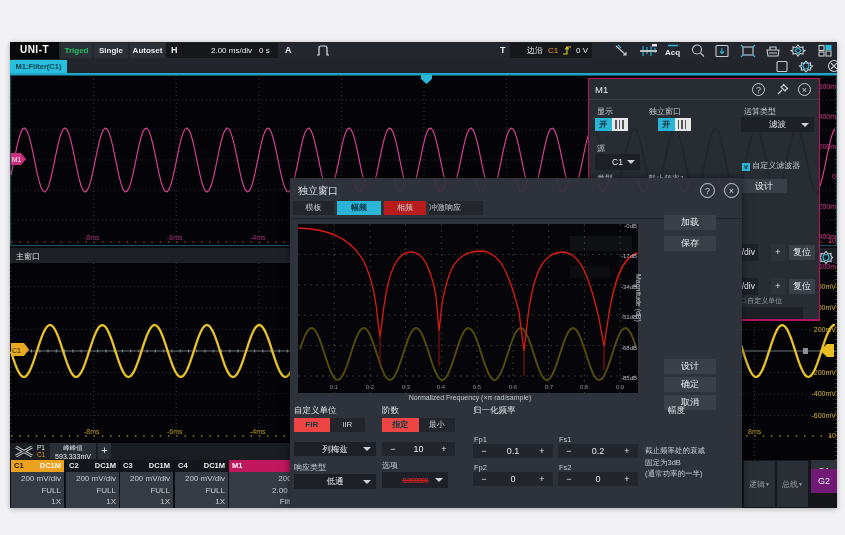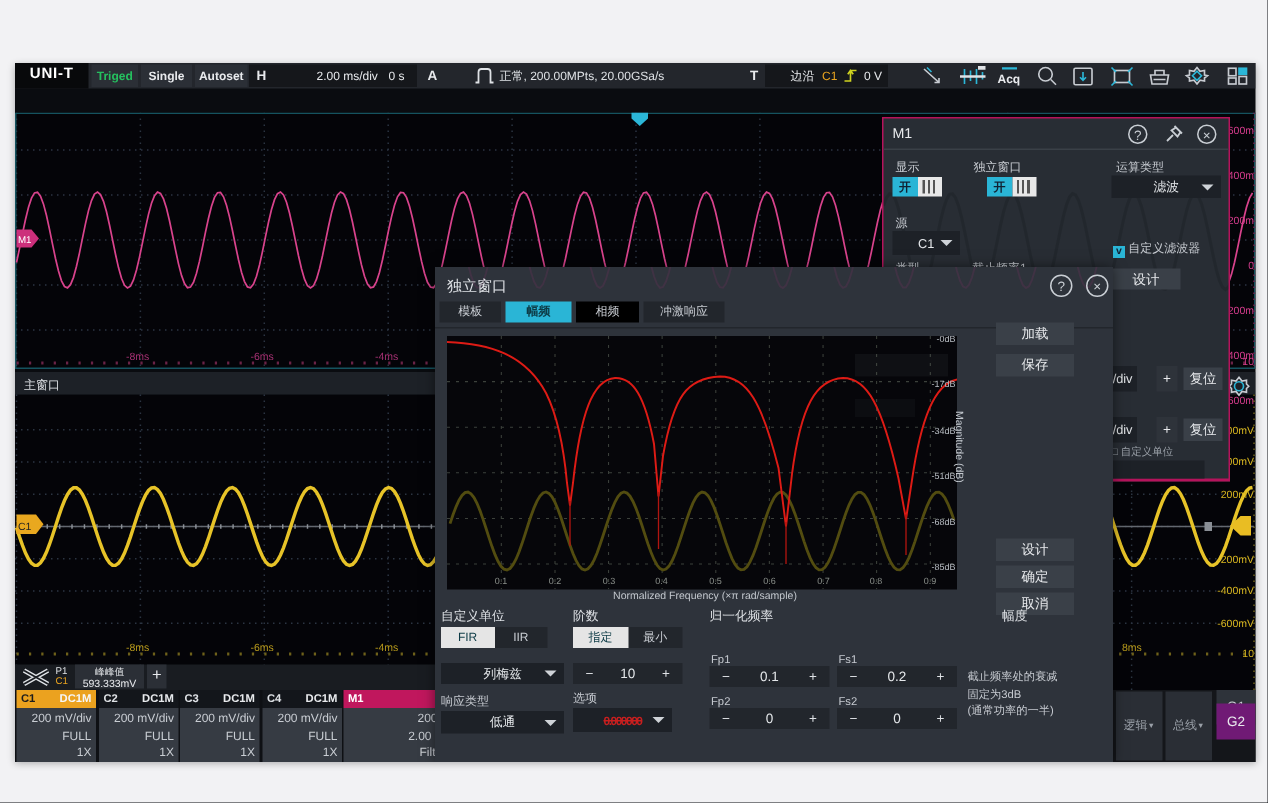--- a/index.html
+++ b/index.html
@@ -14,21 +14,21 @@
 .chb{height:36px;background:#363b43;color:#c9cdd3;font-size:8px;text-align:right;padding:1px 3px 0 0;line-height:11.5px}
 .m1p{position:absolute;left:578px;top:36px;width:232px;height:243px;background:#282d34;border:1px solid #b5135b;border-bottom:2px solid #b5135b;overflow:hidden}
 .dlg{position:absolute;left:280px;top:136px;width:452px;height:330px;background:#2e333b;overflow:hidden;box-shadow:0 0 8px rgba(0,0,0,.5)}
 .lbl{position:absolute;color:#c6cad0;font-size:8px;white-space:nowrap}
 .wlbl{position:absolute;color:#dfe2e6;font-size:8.5px;white-space:nowrap}
 .dd{position:absolute;background:#1d2127;color:#e4e7ea;font-size:8.5px;text-align:center}
 .dda{position:absolute;right:5px;top:50%;margin-top:-2px;width:0;height:0;border-left:4px solid transparent;border-right:4px solid transparent;border-top:4px solid #cfd3d8}
 .btn{position:absolute;background:#3a4048;color:#e8eaed;font-size:9px;text-align:center}
 .seg{position:absolute;display:flex;background:#22262c}
 .seg div{flex:1;font-size:8px;color:#c9cdd3;text-align:center}
-.seg .on{background:#e5e5e5;color:#0d3b46;font-weight:normal}
+.seg .on{background:#ef4444;color:#0d3b46;font-weight:bold}
 .stp{position:absolute;background:#22262c;color:#e4e7ea;font-size:9px}
 .stp b{position:absolute;top:0;width:22px;text-align:center;font-weight:normal;color:#dfe2e6}
 .stp i{position:absolute;left:0;right:0;text-align:center;font-style:normal}
 .cir{position:absolute;width:13px;height:13px;border:1px solid #c9ced4;border-radius:50%;color:#c9ced4;font-size:9px;text-align:center;line-height:13px}
 .tog{position:absolute;width:33px;height:13px;display:flex}
 .tog u{flex:1;background:#2ab5d6;color:#123;font-size:8px;font-weight:bold;text-decoration:none;text-align:center;line-height:13px}
 .tog s{flex:1;background:#e8e8e8;text-decoration:none;position:relative}
 .tog s:before{content:"";position:absolute;left:3px;top:2px;width:10px;height:9px;background:repeating-linear-gradient(90deg,#555 0 1.5px,transparent 1.5px 3.5px)}
 </style></head><body>
 <div class="ui">
@@ -39,21 +39,20 @@
 <div class="tbtn" style="left:120px;width:35px">Autoset</div>
 <div class="abs" style="left:156px;top:1px;width:112px;height:15px;background:#15171b;color:#e8eaed;font-size:8px;line-height:15px">
  <b style="position:absolute;left:5px;font-size:9px">H</b>
         <span style="position:absolute;left:45px">2.00 ms/div</span>
         <span style="position:absolute;left:93px">0 s</span>
       </div>
 <b style="position:absolute;left:275px;top:0;color:#e8eaed;font-size:9px;line-height:17px">A</b>
 <svg class="abs" style="left:306px;top:3px" width="14" height="11" viewBox="0 0 14 11">
         <path d="M1 10 L3 10 L3 3 Q3 1 5 1 L9 1 Q11 1 11 3 L11 10 L13 10" stroke="#dfe2e6" fill="none" stroke-width="1.2"></path>
       </svg>
-<span class="abs" style="left:323px;top:0;color:#dfe2e6;font-size:8px;line-height:17px">正常, 200.00MPts, 20.00GSa/s</span>
 <b style="position:absolute;left:490px;top:0;color:#e8eaed;font-size:9px;line-height:17px">T</b>
 <div class="abs" style="left:500px;top:1px;width:82px;height:15px;background:#15171b;color:#e8eaed;font-size:8px;line-height:15px">
  <span style="position:absolute;left:17px">边沿</span>
         <span style="position:absolute;left:38px;color:#e9a31f">C1</span>
  <svg style="position:absolute;left:52px;top:2px" width="10" height="11" viewBox="0 0 10 11">
           <path d="M1 9 L5 9 L5 2 L9 2 M3.2 4.5 L5 2 L6.8 4.5" stroke="#cfd320" fill="none" stroke-width="1.1"></path>
         </svg>
  <span style="position:absolute;left:66px">0 V</span>
       </div>
 <svg class="abs" style="left:600px;top:0" width="227" height="17" viewBox="0 0 227 17">
@@ -71,20 +70,32 @@
           <path d="M112 6 L112 11 M110 9.5 L112 11.5 L114 9.5" stroke="#2bb7d8"></path>
 <rect x="133" y="5" width="10" height="8"></rect>
           <path d="M131 3 L134 6 M145 3 L142 6 M131 15 L134 12 M145 15 L142 12" stroke="#2bb7d8"></path>
 <path d="M157 8 L169 8 L168 14 L158 14 Z M160 8 L160 5 L166 5 L166 8 M159 11 L167 11"></path>
 <path d="M188 5.5 L191 8.5 L188 11.5 L185 8.5 Z" stroke="#2bb7d8"></path>
           <path d="M188 3 L190 5.5 L193 5 L193 8 L195 8.5 L193 10 L193 12 L190 11.5 L188 14 L186 11.5 L183 12 L183 10 L181 8.5 L183 8 L183 5 L186 5.5 Z"></path>
 <rect x="209" y="3.5" width="5" height="5"></rect>
           <rect x="209" y="10" width="5" height="4"></rect>
           <rect x="216" y="3.5" width="5" height="4" fill="#2bb7d8" stroke="#2bb7d8"></rect>
           <rect x="216" y="9" width="5" height="5"></rect>
+</g>
+      </svg>
+</div>
+    <div class="tabrow">
+<div class="abs" style="left:0;top:1px;width:57px;height:13px;background:#29c0de;color:#0a3d49;font-size:7.5px;font-weight:bold;text-align:center;line-height:13px">M1:Filter(C1)</div>
+<svg class="abs" style="left:748px;top:0" width="87" height="14" viewBox="0 0 87 14">
+<g stroke="#c7cbd1" fill="none" stroke-width="1.1">
+<rect x="19" y="2.5" width="10" height="10" rx="1"></rect>
+<circle cx="48" cy="7" r="3" stroke="#2bb7d8"></circle>
+          <path d="M48 2 L50 4.3 L52.6 3.8 L52.6 6.5 L54.5 7 L52.6 8.5 L52.6 11.2 L50 10.7 L48 13 L46 10.7 L43.4 11.2 L43.4 8.5 L41.5 7 L43.4 6.5 L43.4 3.8 L46 4.3 Z"></path>
+<circle cx="76" cy="7" r="5.5"></circle>
+          <path d="M73 4 L79 10 M79 4 L73 10"></path>
 </g>
       </svg>
 </div>
     <svg class="abs" style="left:0;top:33px" width="827" height="385" viewBox="0 0 827 385">
 <rect x="0" y="0" width="827" height="171" fill="#040408"></rect>
 <rect x="0" y="188" width="827" height="197" fill="#040408"></rect>
 <rect x="0" y="173" width="827" height="15" fill="#1d2127"></rect>
 <g stroke="#303a49" stroke-width="1" stroke-dasharray="1,3" opacity="0.9">
         <line x1="1.0" y1="0" x2="1.0" y2="171"></line>
         <line x1="1.0" y1="188" x2="1.0" y2="385"></line>
@@ -511,22 +522,22 @@
     <div class="dlg">
 <svg class="abs" style="left:0;top:0" width="452" height="24" viewBox="0 0 452 24">
         <path d="M0,-26.1 L2,-35.1 L4,-42.5 L6,-47.6 L8,-49.9 L10,-49.1 L12,-45.4 L14,-39.1 L16,-30.8 L18,-21.2 L20,-11.4 L22,-2.1 L24,5.6 L26,11.0 L28,13.8 L30,13.4 L32,10.2 L34,4.2 L36,-3.9 L38,-13.3 L40,-23.2 L42,-32.5 L44,-40.5 L46,-46.4 L48,-49.5 L50,-49.7 L52,-46.8 L54,-41.2 L56,-33.4 L58,-24.2 L60,-14.3 L62,-4.8 L64,3.5 L66,9.7 L68,13.3 L70,13.9 L72,11.4 L74,6.2 L76,-1.3 L78,-10.4 L80,-20.2 L82,-29.8 L84,-38.3 L86,-44.9 L88,-48.9 L90,-50.0 L92,-48.0 L94,-43.2 L96,-36.0 L98,-27.0 L100,-17.3 L102,-7.5 L104,1.2 L106,8.1 L108,12.5 L110,14.0 L112,12.5 L114,8.1 L116,1.2 L118,-7.5 L120,-17.3 L122,-27.0 L124,-36.0 L126,-43.2 L128,-48.0 L130,-50.0 L132,-48.9 L134,-44.9 L136,-38.3 L138,-29.8 L140,-20.2 L142,-10.4 L144,-1.3 L146,6.2 L148,11.4 L150,13.9 L152,13.3 L154,9.7 L156,3.5 L158,-4.8 L160,-14.3 L162,-24.2 L164,-33.4 L166,-41.2 L168,-46.8 L170,-49.7 L172,-49.5 L174,-46.4 L176,-40.5 L178,-32.5 L180,-23.2 L182,-13.3 L184,-3.9 L186,4.2 L188,10.2 L190,13.4 L192,13.8 L194,11.0 L196,5.6 L198,-2.1 L200,-11.4 L202,-21.2 L204,-30.8 L206,-39.1 L208,-45.4 L210,-49.1 L212,-49.9 L214,-47.6 L216,-42.5 L218,-35.1 L220,-26.1 L222,-16.3 L224,-6.6 L226,2.0 L228,8.6 L230,12.8 L232,14.0 L234,12.2 L236,7.5 L238,0.4 L240,-8.5 L242,-18.2 L244,-28.0 L246,-36.8 L248,-43.8 L250,-48.3 L252,-50.0 L254,-48.6 L256,-44.3 L258,-37.6 L260,-28.9 L262,-19.2 L264,-9.4 L266,-0.5 L268,6.9 L270,11.8 L272,13.9 L274,13.0 L276,9.2 L278,2.7 L280,-5.7 L282,-15.3 L284,-25.1 L286,-34.3 L288,-41.9 L290,-47.2 L292,-49.8 L294,-49.4 L296,-45.9 L298,-39.8 L300,-31.7 L302,-22.2 L304,-12.3 L306,-3.0 L308,4.9 L310,10.6 L312,13.6 L314,13.6 L316,10.6 L318,4.9 L320,-3.0 L322,-12.3 L324,-22.2 L326,-31.7 L328,-39.8 L330,-45.9 L332,-49.4 L334,-49.8 L336,-47.2 L338,-41.9 L340,-34.3 L342,-25.1 L344,-15.3 L346,-5.7 L348,2.7 L350,9.2 L352,13.0 L354,13.9 L356,11.8 L358,6.9 L360,-0.5 L362,-9.4 L364,-19.2 L366,-28.9 L368,-37.6 L370,-44.3 L372,-48.6 L374,-50.0 L376,-48.3 L378,-43.8 L380,-36.8 L382,-28.0 L384,-18.2 L386,-8.5 L388,0.4 L390,7.5 L392,12.2 L394,14.0 L396,12.8 L398,8.6 L400,2.0 L402,-6.6 L404,-16.3 L406,-26.1 L408,-35.1 L410,-42.5 L412,-47.6 L414,-49.9 L416,-49.1 L418,-45.4 L420,-39.1 L422,-30.8 L424,-21.2 L426,-11.4 L428,-2.1 L430,5.6 L432,11.0 L434,13.8 L436,13.4 L438,10.2 L440,4.2 L442,-3.9 L444,-13.3 L446,-23.2 L448,-32.5 L450,-40.5 L452,-46.4" fill="none" stroke="rgba(170,50,120,0.15)" stroke-width="1.3"></path>
       </svg>
 <span class="abs" style="left:8px;top:6px;color:#dfe2e6;font-size:10px">独立窗口</span>
 <div class="cir" style="left:410px;top:5px;width:15px;height:15px;line-height:15px">?</div>
 <div class="cir" style="left:434px;top:5px;width:15px;height:15px;line-height:15px">×</div>
 <div class="seg" style="left:3px;top:23px;height:14px;width:0"></div>
 <div class="abs" style="left:3px;top:23px;width:41px;height:14px;background:#22262c;color:#c9cdd3;font-size:8px;text-align:center;line-height:14px">模板</div>
 <div class="abs" style="left:47px;top:23px;width:44px;height:14px;background:#2ab5d6;color:#0d3b46;font-size:8px;font-weight:bold;text-align:center;line-height:14px">幅频</div>
-<div class="abs" style="left:94px;top:23px;width:42px;height:14px;background:#000000;color:#c9cdd3;font-size:8px;text-align:center;line-height:14px">相频</div>
-<div class="abs" style="left:139px;top:23px;width:54px;height:14px;background:#22262c;color:#c9cdd3;font-size:8px;text-align:center;line-height:14px">冲激响应</div>
+<div class="abs" style="left:94px;top:23px;width:42px;height:14px;background:#b91c1c;color:#c9cdd3;font-size:8px;text-align:center;line-height:14px">相频</div>
+<div class="abs" style="left:139px;top:23px;width:54px;height:14px;background:#22262c;color:#c9cdd3;font-size:8px;text-align:left;line-height:14px">冲激响应</div>
 <div class="abs" style="left:0;top:40px;width:452px;height:1px;background:#22262c"></div>
 <div class="abs" style="left:8px;top:46px;width:340px;height:169px;background:#06060a;overflow:hidden"><svg width="340" height="169" viewBox="0 0 340 169">
           <g stroke="#4a5048" stroke-width="0.7" stroke-dasharray="2,4" opacity="0.8">
             <line x1="0" y1="30.4" x2="340" y2="30.4"></line>
             <line x1="0" y1="60.8" x2="340" y2="60.8"></line>
             <line x1="0" y1="91.2" x2="340" y2="91.2"></line>
             <line x1="0" y1="121.6" x2="340" y2="121.6"></line>
             <line x1="0" y1="152.0" x2="340" y2="152.0"></line>
             <line x1="36.2" y1="0" x2="36.2" y2="169"></line>
             <line x1="72.0" y1="0" x2="72.0" y2="169"></line>

